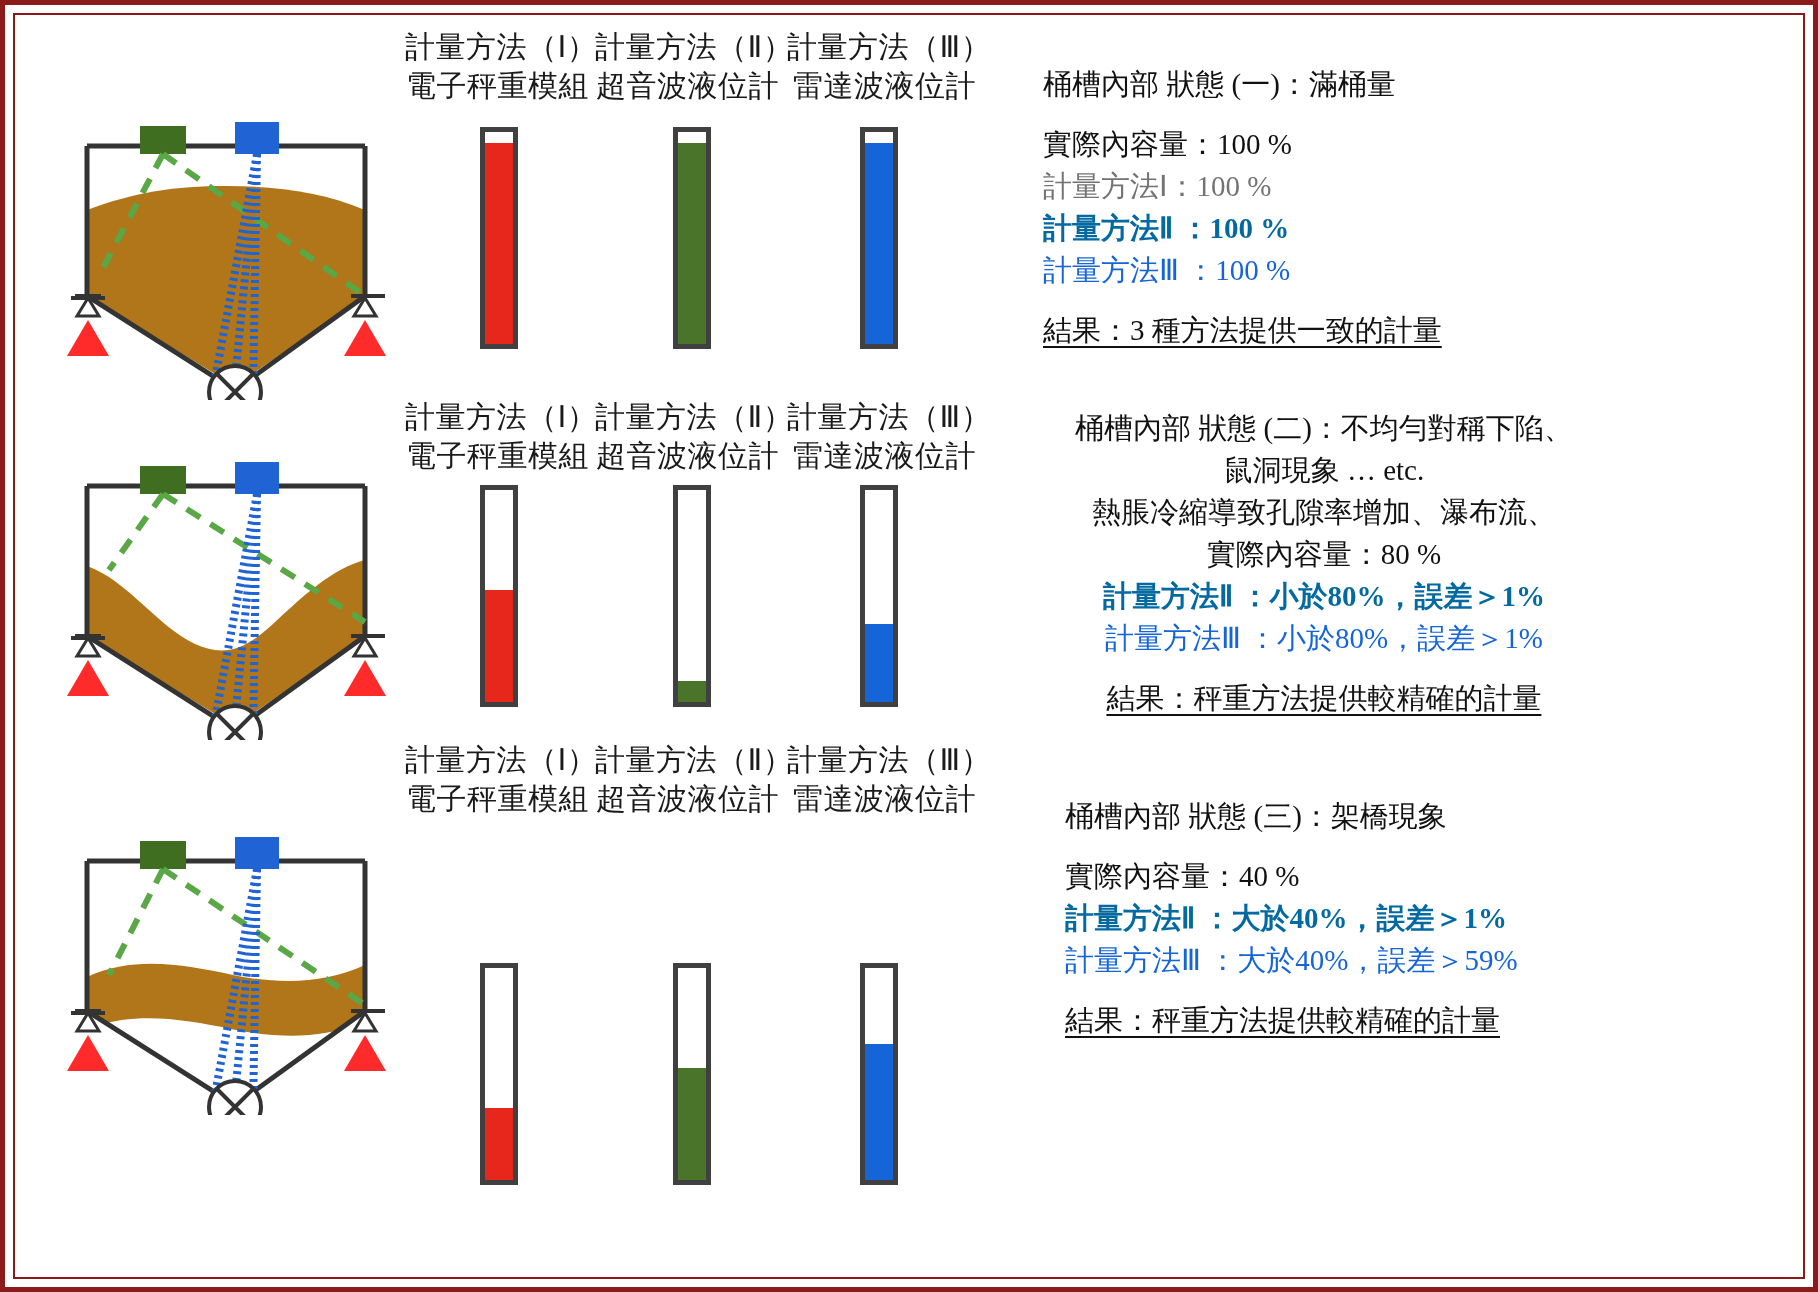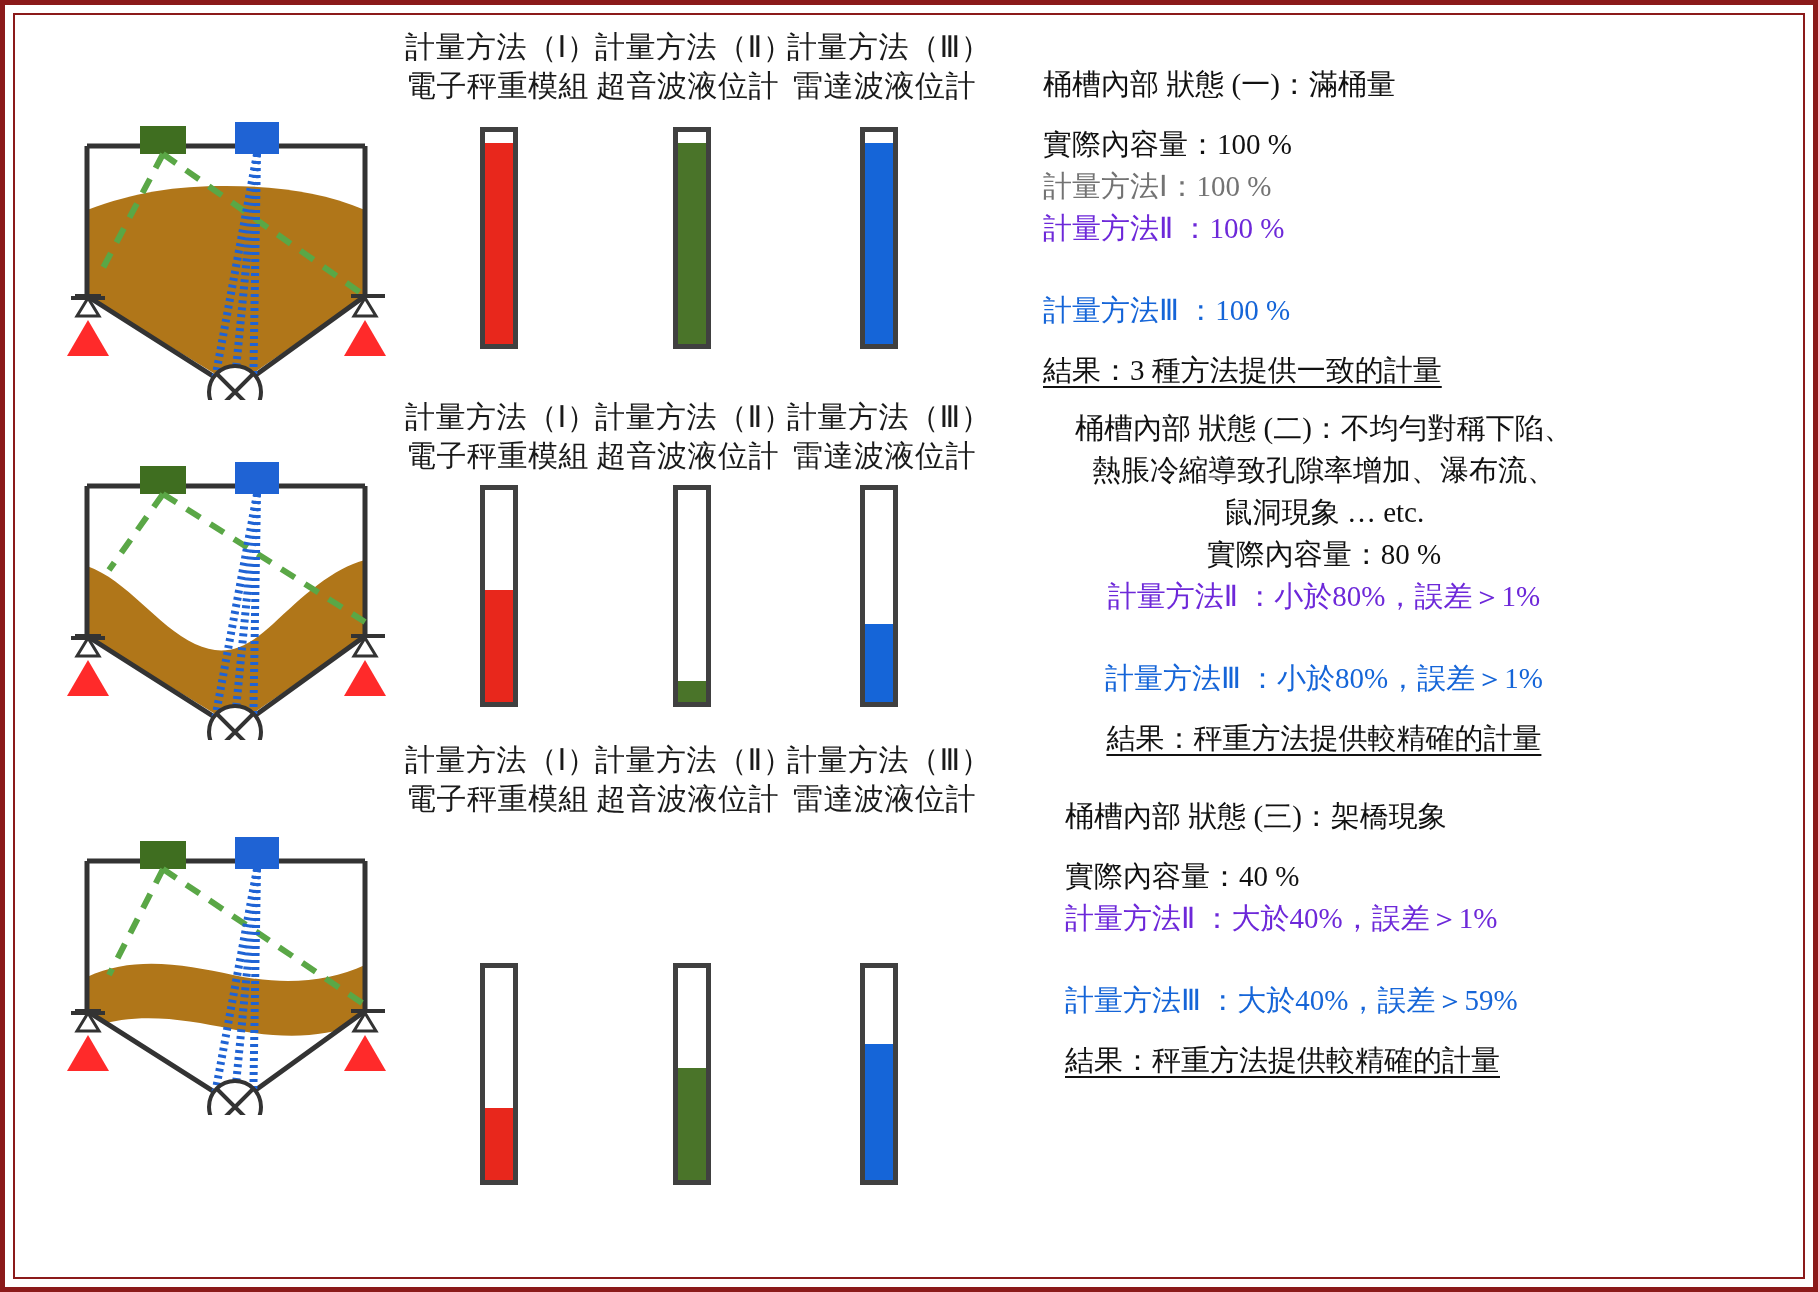--- a/index.html
+++ b/index.html
@@ -14,22 +14,22 @@
   .colhead{position:absolute;text-align:center;font-size:30px;color:#1a1a1a;
            line-height:1.30;letter-spacing:0.5px;white-space:nowrap;}
   .colhead .l2{display:block;}
   .bar{position:absolute;width:38px;border:5px solid #404040;
        background:#ffffff;box-sizing:border-box;}
   .fill{position:absolute;left:0;right:0;bottom:0;}
 
   .txtblock{position:absolute;font-size:29px;color:#111;line-height:1.45;white-space:nowrap;}
   .txtblock .line{display:block;}
   .c-red{color:#737373;}
-  .c-green{color:#6d28d9;}
-  .c-blue{color:#1565d8;margin-top:40px;}
+  .c-green{color:#0369a1;font-weight:bold;}
+  .c-blue{color:#1565d8;}
   .c-black{color:#111;}
   .underline{text-decoration:underline;text-underline-offset:6px;}
   .desc{white-space:nowrap;}
   .gap{height:18px;display:block;}
 </style>
 </head>
 <body>
 
 <div id="page">
   <div id="inner"></div>
@@ -141,22 +141,22 @@
     </div>
     <div class="bar" style="left:668px;top:100px;height:222px;">
       <div class="fill" id="p2g2" style="height: 10%; background: rgb(74, 116, 41);"></div>
     </div>
     <div class="bar" style="left:855px;top:100px;height:222px;">
       <div class="fill" id="p2g3" style="height: 37%; background: rgb(21, 101, 216);"></div>
     </div>
 
     <div class="txtblock" style="left:1070px;top:22px;text-align:center;">
       <span class="line c-black desc">桶槽內部 狀態 (二)：不均勻對稱下陷、</span>
+      <span class="line c-black desc">鼠洞現象 … etc.</span>
       <span class="line c-black desc">熱脹冷縮導致孔隙率增加、瀑布流、</span>
-      <span class="line c-black desc">鼠洞現象 … etc.</span>
       <span class="line c-black">實際內容量：80 %</span>
       <span class="line c-green">計量方法Ⅱ ：小於80%，誤差＞1%</span>
       <span class="line c-blue">計量方法Ⅲ ：小於80%，誤差＞1%</span>
       <span class="gap"></span>
       <span class="line c-black underline">結果：秤重方法提供較精確的計量</span>
     </div>
   </div>
 
   <div class="row" style="top:735px;height:380px;">
 

